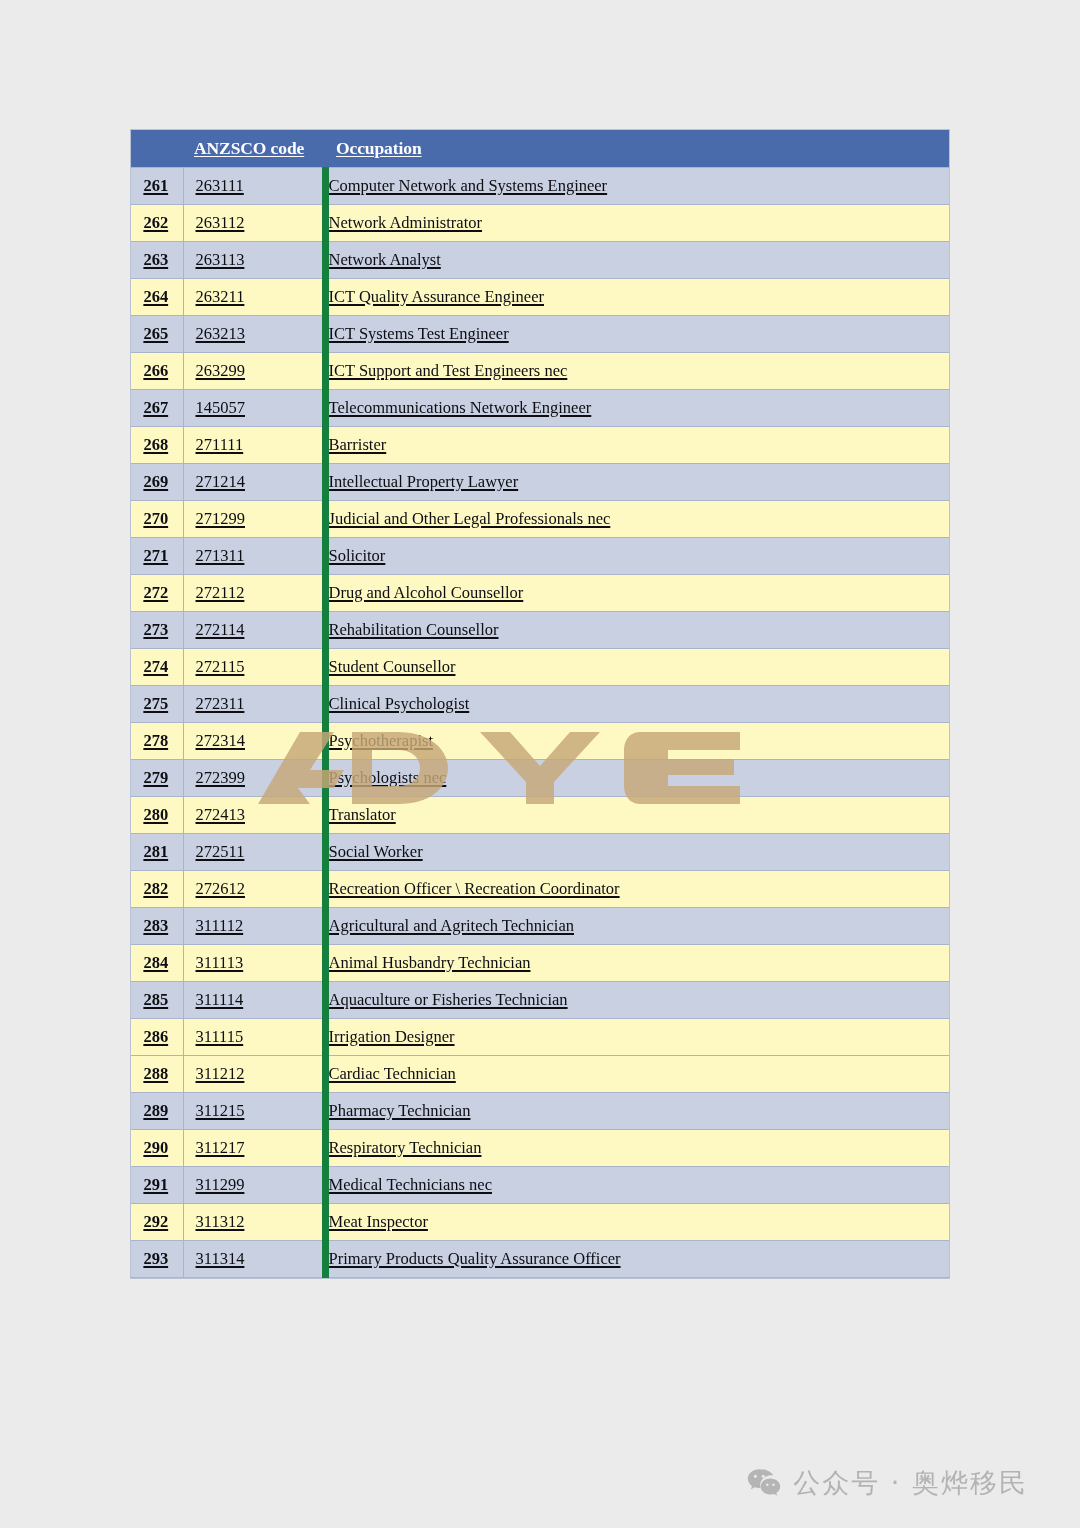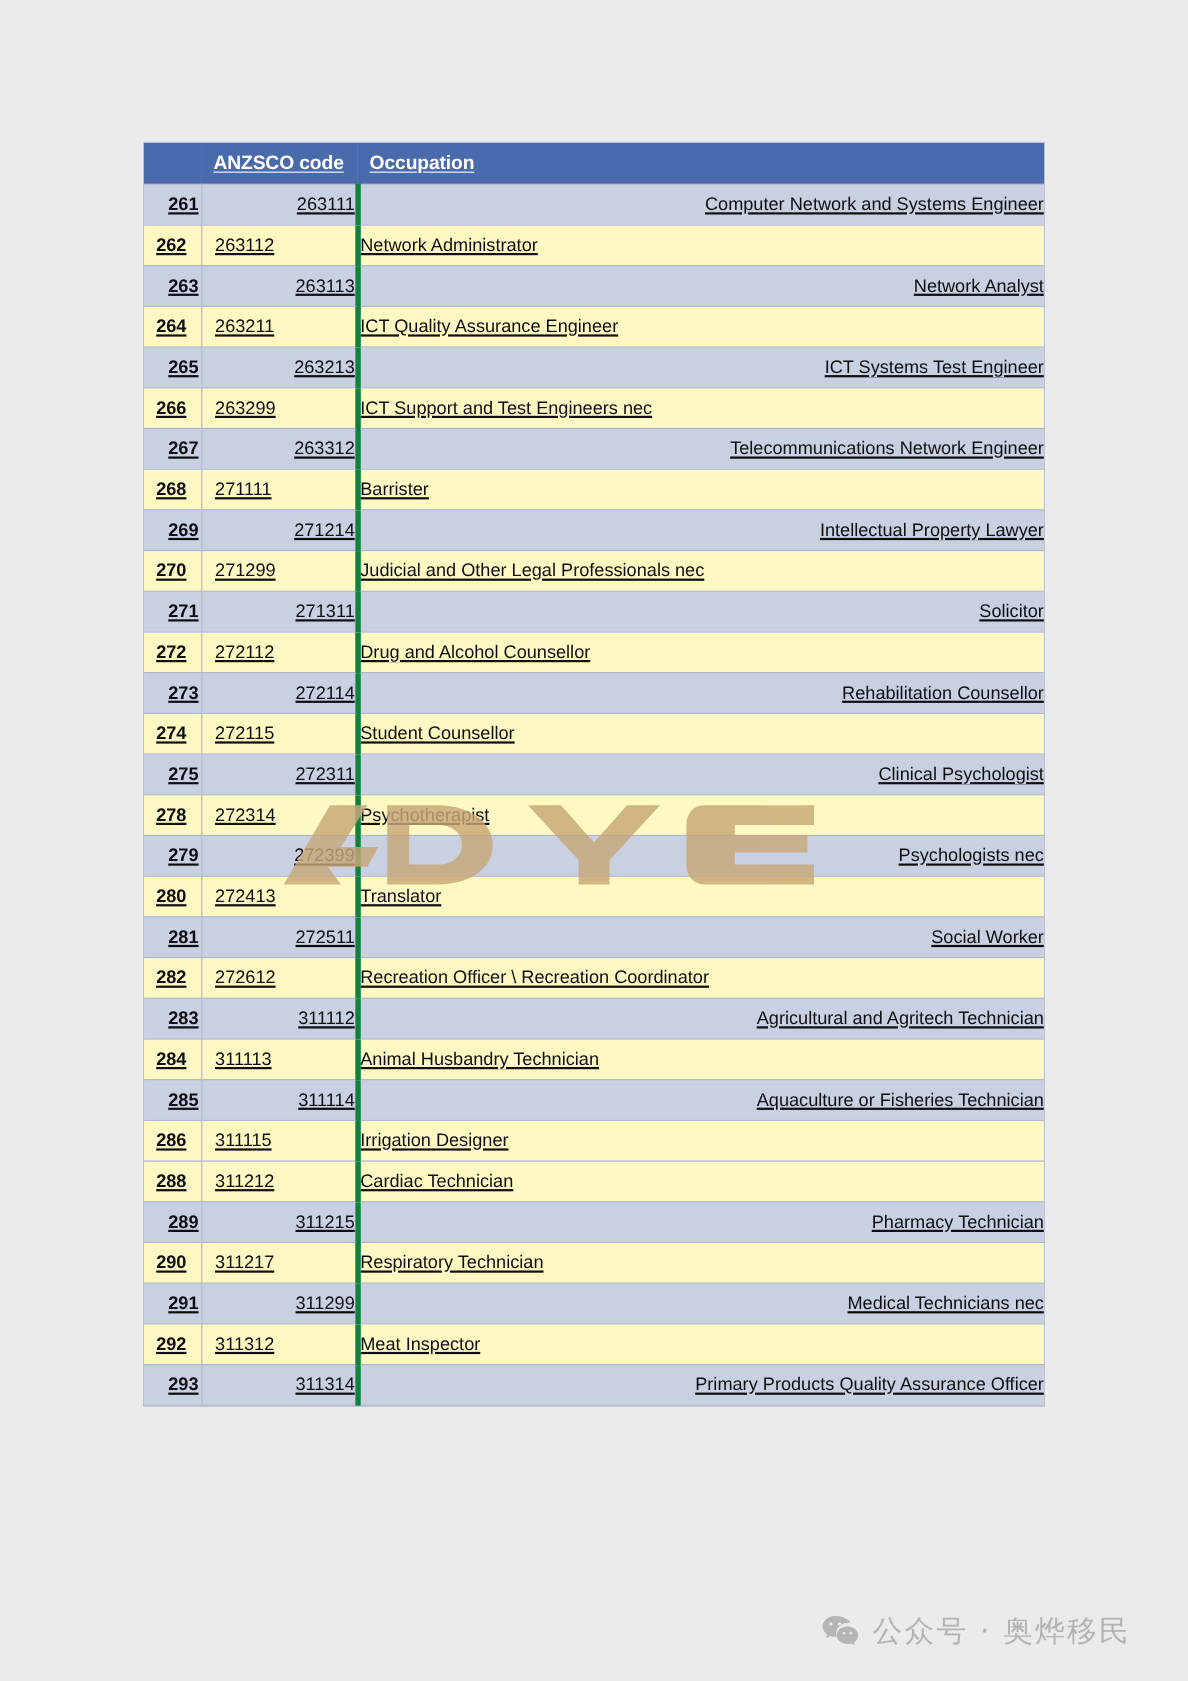--- a/index.html
+++ b/index.html
@@ -14,20 +14,21 @@
     position: relative;
     overflow: hidden;
   }
 
   
   #table-wrap {
     position: absolute;
     left: 131px;
     top: 130px;
     width: 818px;
+    font-family: Liberation Serif, serif;
   }
 
   table.occ-table {
     border-collapse: collapse;
     width: 818px;
     table-layout: fixed;
     box-shadow: 0 0 0 1px #b9c2d4;
   }
 
   table.occ-table col.c-idx   { width: 52px; }
@@ -52,21 +53,21 @@
     text-underline-offset: 2px;
     letter-spacing: -0.1px;
     white-space: nowrap;
   }
   thead th.blank-head {
     text-decoration: none;
   }
 
   
   tbody tr { height: 36px; }
-  tbody tr.odd  td { background: #c8d0e2; text-align: right; }
+  tbody tr.odd  td { background: #c8d0e2; }
   tbody tr.even td { background: #fef9c3; }
 
   tbody td {
     border-top: 1px solid #aab4cb;
     border-bottom: 1px solid #aab4cb;
     font-size: 16.5px;
     color: #0d0d12;
     vertical-align: middle;
     padding: 0;
     height: 36px;
@@ -85,21 +86,21 @@
 
   td.idx {
     text-align: center;
     font-weight: bold;
     border-right: 1px solid #aab4cb;
     padding-right: 2px;
     font-size: 16.5px;
   }
   td.code {
     padding-left: 12px;
-    border-right: 5px solid #15803d;
+    border-right: 7px solid #15803d;
     font-weight: normal;
     margin-left: 27px;
   }
   td.occ {
     font-weight: normal;
   }
 
   
   #watermark {
     position: absolute;
@@ -183,21 +184,21 @@
           <td class="code"><span class="cellspan">263213</span></td>
           <td class="occ"><span class="cellspan">ICT Systems Test Engineer</span></td>
         </tr>
         <tr class="even">
           <td class="idx"><span class="cellspan">266</span></td>
           <td class="code"><span class="cellspan">263299</span></td>
           <td class="occ"><span class="cellspan">ICT Support and Test Engineers nec</span></td>
         </tr>
         <tr class="odd">
           <td class="idx"><span class="cellspan">267</span></td>
-          <td class="code"><span class="cellspan">263312</span></td>
+          <td class="code"><span class="cellspan">145057</span></td>
           <td class="occ"><span class="cellspan">Telecommunications Network Engineer</span></td>
         </tr>
         <tr class="even">
           <td class="idx"><span class="cellspan">268</span></td>
           <td class="code"><span class="cellspan">271111</span></td>
           <td class="occ"><span class="cellspan">Barrister</span></td>
         </tr>
         <tr class="odd">
           <td class="idx"><span class="cellspan">269</span></td>
           <td class="code"><span class="cellspan">271214</span></td>

